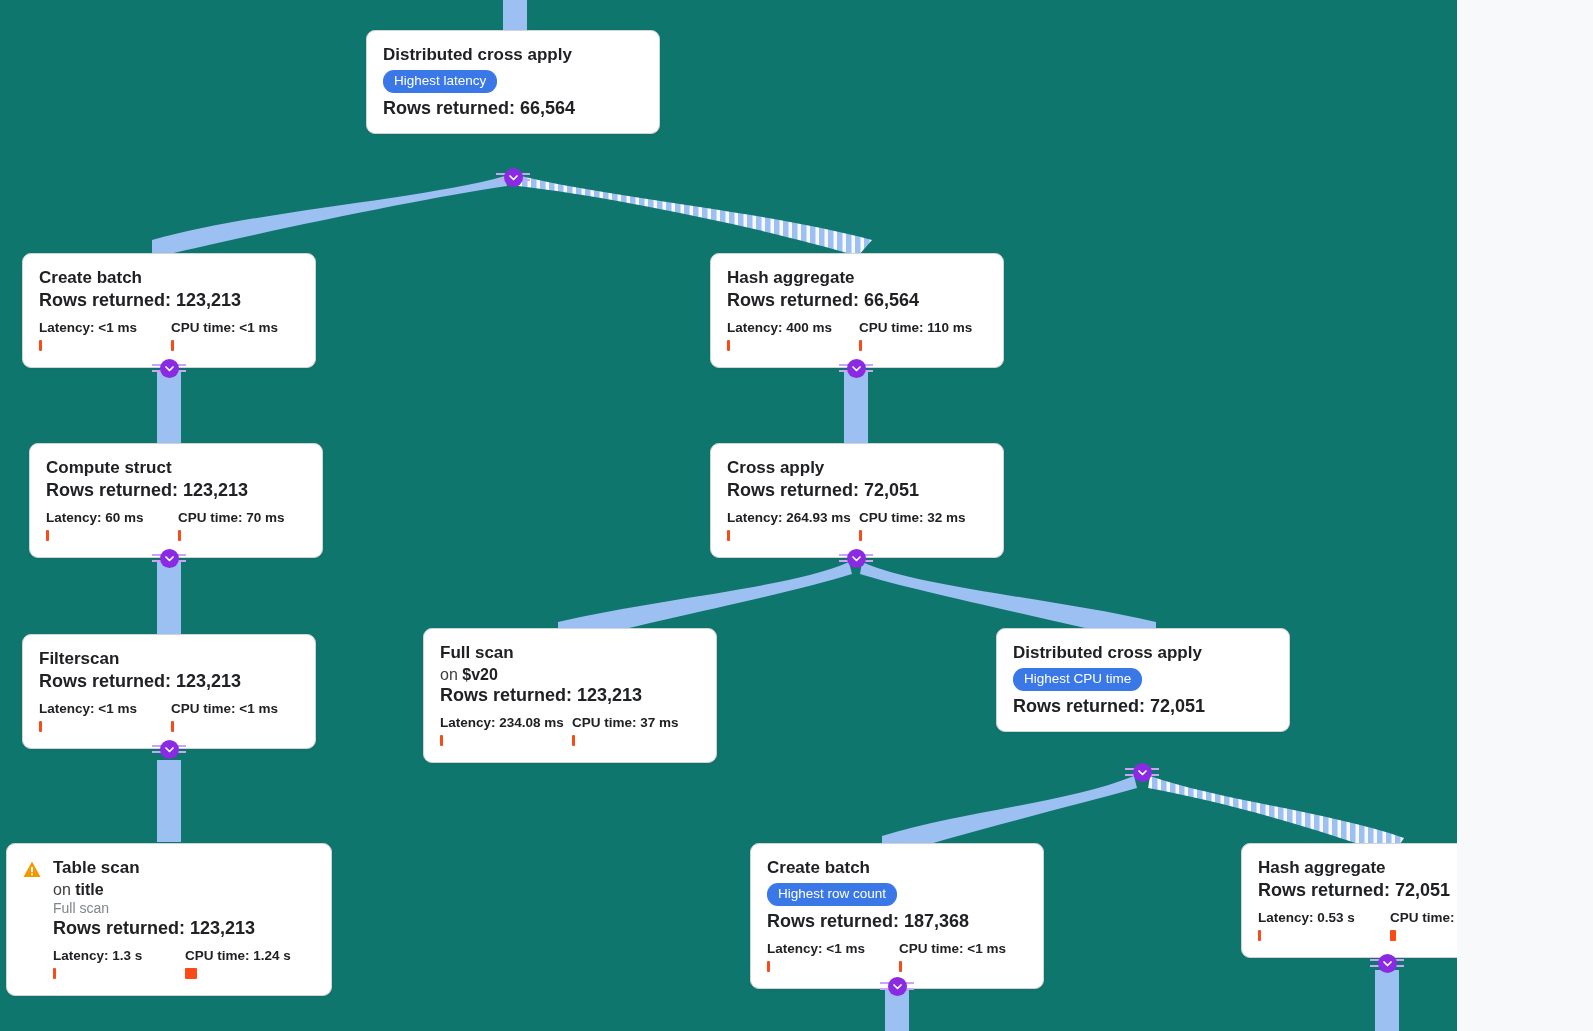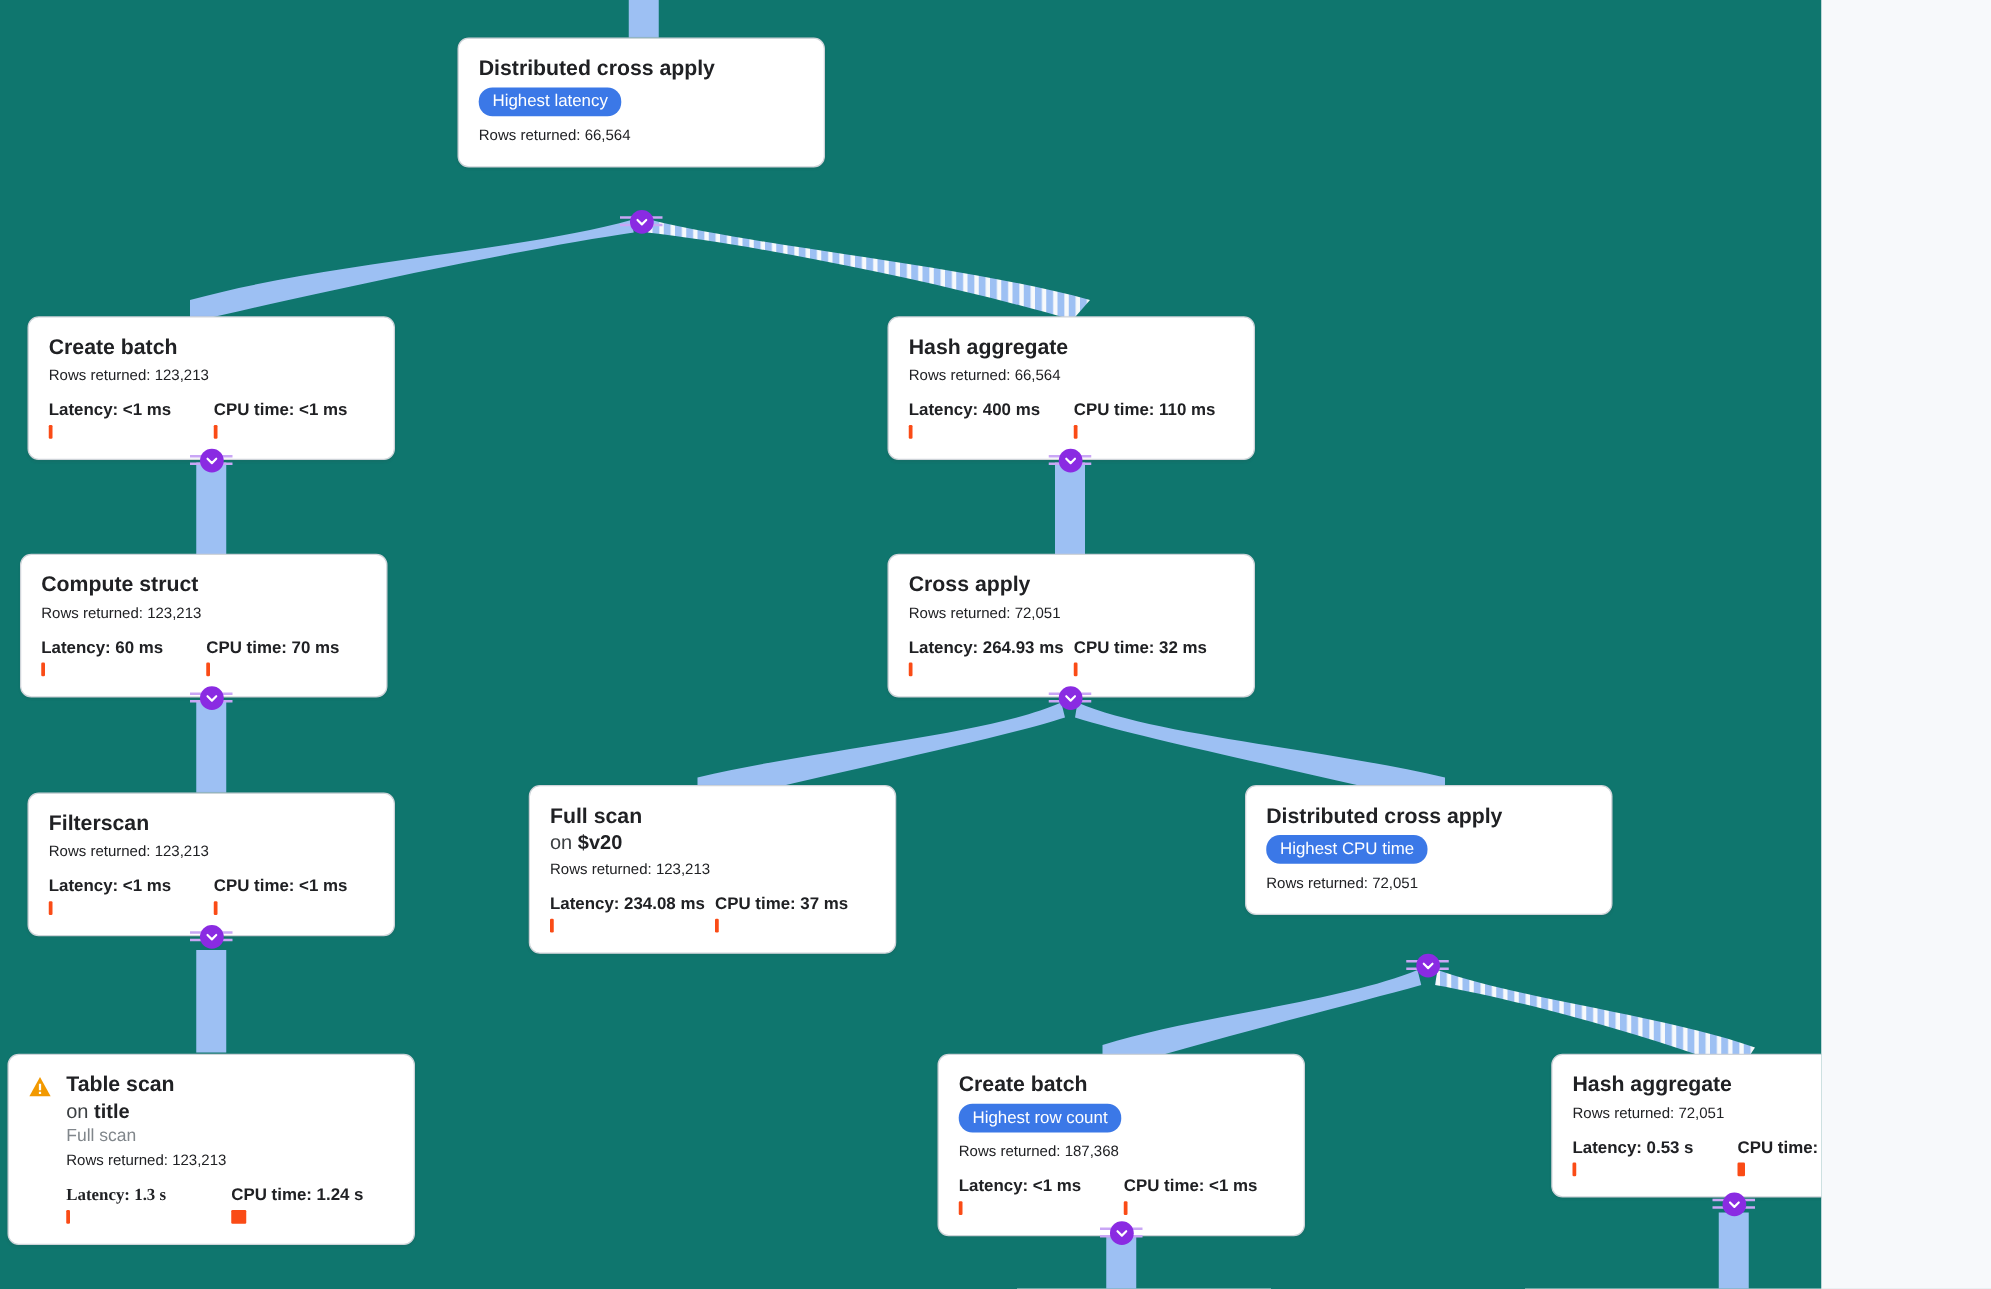--- a/index.html
+++ b/index.html
@@ -55,22 +55,22 @@
     display: inline-block;
     background: #3b78e7;
     color: #ffffff;
     font-size: 13.5px;
     line-height: 16px;
     padding: 3px 11px 4px 11px;
     border-radius: 11px;
     margin: 2px 0 4px 0;
   }
   .rows {
-    font-size: 12px;
-    font-weight: normal;
+    font-size: 18px;
+    font-weight: bold;
     color: #202124;
     line-height: 18px;
     margin-top: 2px;
   }
   .metrics {
     display: flex;
     margin-top: 11px;
   }
   .metric { }
   .metric-label {
@@ -201,21 +201,21 @@
           </div>
           <div class="metric">
             <div class="metric-label">CPU time: 110 ms</div>
             <div class="metric-bar" style="width:3px;"></div>
           </div>
         </div>
       </div>
     </div>
   </div>
 
-  <div class="node" style="left:16px; top:443px; width:294px;">
+  <div class="node" style="left:29px; top:443px; width:294px;">
     <div class="node-inner">
       <div class="node-body">
         <div class="node-title">Compute struct</div>
         <div class="rows">Rows returned: 123,213</div>
         <div class="metrics">
           <div class="metric" style="width:132px;">
             <div class="metric-label">Latency: 60 ms</div>
             <div class="metric-bar" style="width:3px;"></div>
           </div>
           <div class="metric">
@@ -303,21 +303,21 @@
           <rect x="8.1" y="6" width="1.8" height="5.2" fill="#ffffff"></rect>
           <rect x="8.1" y="12.4" width="1.8" height="1.8" fill="#ffffff"></rect>
         </svg>
       </div>
       <div class="node-body">
         <div class="node-title">Table scan</div>
         <div class="node-sub">on <b>title</b></div>
         <div class="node-note">Full scan</div>
         <div class="rows">Rows returned: 123,213</div>
         <div class="metrics">
-          <div class="metric" style="width:132px;font-family:Liberation Serif, serif;">
+          <div class="metric" style="width:132px;">
             <div class="metric-label">Latency: 1.3 s</div>
             <div class="metric-bar" style="width:3px;"></div>
           </div>
           <div class="metric">
             <div class="metric-label">CPU time: 1.24 s</div>
             <div class="metric-bar" style="width:12px;"></div>
           </div>
         </div>
       </div>
     </div>

